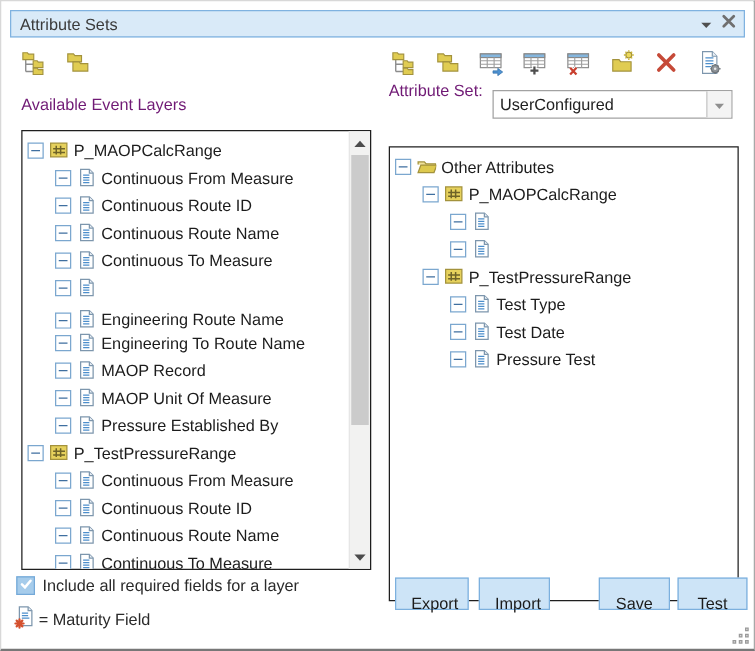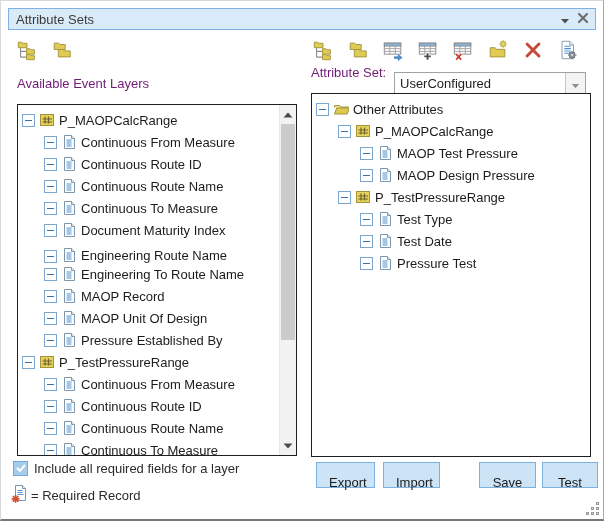--- a/index.html
+++ b/index.html
@@ -28,21 +28,21 @@
   #lbl-available{left:16px;top:75px;}
   #lbl-attrset{left:310px;top:64px;}
   
   #combo{position:absolute;left:393px;top:71px;width:192px;height:23px;background:#fff;
     border:1px solid #a2a2a2;display:flex;align-items:stretch;}
   #combo .combo-value{flex:1;padding-left:5px;font-size:13px;color:#222;display:flex;align-items:center;overflow:hidden;white-space:nowrap;}
   #combo .combo-btn{width:20px;background:#f4f4f4;border-left:1px solid #c6c6c6;display:flex;align-items:center;justify-content:center;}
   
   .panel{position:absolute;background:#fff;border:1px solid var(--panel_border,#1f1f1f);}
   #left-panel{left:16px;top:103px;width:280px;height:352px;}
-  #right-panel{left:310px;top:92px;width:280px;height:364px;}
+  #right-panel{left:310px;top:116px;width:280px;height:364px;}
   .tree{position:absolute;top:0;bottom:0;left:0;padding-top:4px;overflow:hidden;}
   #left-panel .tree{right:17px;}
   #right-panel .tree{right:0;}
   .tree-row{height:22px;display:flex;align-items:center;gap:4px;font-size:13px;color:#1c1c1c;
     white-space:nowrap;overflow:hidden;}
   .expander{width:13px;height:13px;border:1px solid var(--expander_border,#7ba7cf);background:#fff;
     position:relative;flex:0 0 auto;}
   .expander::after{content:"";position:absolute;left:2px;right:2px;top:5px;height:1px;background:#3f6fa0;}
   .node-icon{width:16px;height:16px;flex:0 0 auto;display:flex;}
   .node-icon svg{width:16px;height:16px;display:block;}
@@ -264,21 +264,20 @@
         </div>
         <div class="tree-row" style="padding-left: 26px;">
           <span class="expander"></span>
           <span class="node-icon">
             <svg viewBox="0 0 16 16">
               <path d="M3.5 1.5h7l3 3v10h-10z" fill="#fff" stroke="#7d96ad"></path>
               <path d="M10.5 1.5v3h3" fill="#e9eff5" stroke="#7d96ad"></path>
               <path d="M5.5 6h5M5.5 8h5M5.5 10h5M5.5 12h5" stroke="#4d8ecb" stroke-width="1"></path>
             </svg>
           </span>
-          <span class="node-label">Document Maturity Index</span>
         </div>
         <div class="tree-row" style="padding-left: 26px; align-items: flex-end;">
           <span class="expander"></span>
           <span class="node-icon">
             <svg viewBox="0 0 16 16">
               <path d="M3.5 1.5h7l3 3v10h-10z" fill="#fff" stroke="#7d96ad"></path>
               <path d="M10.5 1.5v3h3" fill="#e9eff5" stroke="#7d96ad"></path>
               <path d="M5.5 6h5M5.5 8h5M5.5 10h5M5.5 12h5" stroke="#4d8ecb" stroke-width="1"></path>
             </svg>
           </span>
@@ -308,21 +307,21 @@
         </div>
         <div class="tree-row" style="padding-left: 26px;">
           <span class="expander"></span>
           <span class="node-icon">
             <svg viewBox="0 0 16 16">
               <path d="M3.5 1.5h7l3 3v10h-10z" fill="#fff" stroke="#7d96ad"></path>
               <path d="M10.5 1.5v3h3" fill="#e9eff5" stroke="#7d96ad"></path>
               <path d="M5.5 6h5M5.5 8h5M5.5 10h5M5.5 12h5" stroke="#4d8ecb" stroke-width="1"></path>
             </svg>
           </span>
-          <span class="node-label">MAOP Unit Of Design</span>
+          <span class="node-label">MAOP Unit Of Measure</span>
         </div>
         <div class="tree-row" style="padding-left: 26px;">
           <span class="expander"></span>
           <span class="node-icon">
             <svg viewBox="0 0 16 16">
               <path d="M3.5 1.5h7l3 3v10h-10z" fill="#fff" stroke="#7d96ad"></path>
               <path d="M10.5 1.5v3h3" fill="#e9eff5" stroke="#7d96ad"></path>
               <path d="M5.5 6h5M5.5 8h5M5.5 10h5M5.5 12h5" stroke="#4d8ecb" stroke-width="1"></path>
             </svg>
           </span>
@@ -422,32 +421,30 @@
         </div>
         <div class="tree-row" style="padding-left: 48px;">
           <span class="expander"></span>
           <span class="node-icon">
             <svg viewBox="0 0 16 16">
               <path d="M3.5 1.5h7l3 3v10h-10z" fill="#fff" stroke="#7d96ad"></path>
               <path d="M10.5 1.5v3h3" fill="#e9eff5" stroke="#7d96ad"></path>
               <path d="M5.5 6h5M5.5 8h5M5.5 10h5M5.5 12h5" stroke="#4d8ecb" stroke-width="1"></path>
             </svg>
           </span>
-          <span class="node-label">MAOP Test Pressure</span>
         </div>
         <div class="tree-row" style="padding-left: 48px;">
           <span class="expander"></span>
           <span class="node-icon">
             <svg viewBox="0 0 16 16">
               <path d="M3.5 1.5h7l3 3v10h-10z" fill="#fff" stroke="#7d96ad"></path>
               <path d="M10.5 1.5v3h3" fill="#e9eff5" stroke="#7d96ad"></path>
               <path d="M5.5 6h5M5.5 8h5M5.5 10h5M5.5 12h5" stroke="#4d8ecb" stroke-width="1"></path>
             </svg>
           </span>
-          <span class="node-label">MAOP Design Pressure</span>
         </div>
         <div class="tree-row" style="padding-left: 26px;">
           <span class="expander"></span>
           <span class="node-icon">
             <svg viewBox="0 0 16 16">
               <rect x="1.5" y="2.5" width="13" height="11" fill="#e6d15c" stroke="#a3923c"></rect>
               <path d="M6 4.5v7M9.5 4.5v7M3.5 7h9.5M3.5 10h9.5" stroke="#6f6428" stroke-width="1.2" fill="none"></path>
             </svg>
           </span>
           <span class="node-label">P_TestPressureRange</span>
@@ -500,21 +497,21 @@
   <div id="required-icon">
     <svg width="16" height="20" viewBox="0 0 16 20">
       <path d="M4.5 1.5h7l3 3v12h-10z" fill="#fff" stroke="#7d96ad"></path>
       <path d="M11.5 1.5v3h3" fill="#e9eff5" stroke="#7d96ad"></path>
       <path d="M6.5 6.5h5M6.5 8.5h5M6.5 10.5h6" stroke="#4d8ecb" stroke-width="1"></path>
       <g transform="translate(4.6,14.8)">
         <path d="M0 -3.3V3.3M-3.3 0H3.3M-2.3 -2.3L2.3 2.3M2.3 -2.3L-2.3 2.3" stroke="#d4502e" stroke-width="1.7" stroke-linecap="round"></path>
       </g>
     </svg>
   </div>
-  <div id="required-label">= Required Record</div>
+  <div id="required-label">= Maturity Field</div>
 
   <button class="btn" id="btn-export">Export</button>
   <button class="btn" id="btn-import">Import</button>
   <button class="btn" id="btn-save">Save</button>
   <button class="btn" id="btn-close">Test</button>
 
   <div id="resize-grip">
     <svg width="15" height="15" viewBox="0 0 15 15">
       <g fill="#9a9a9a">
         <rect x="11" y="1" width="3" height="3"></rect>

